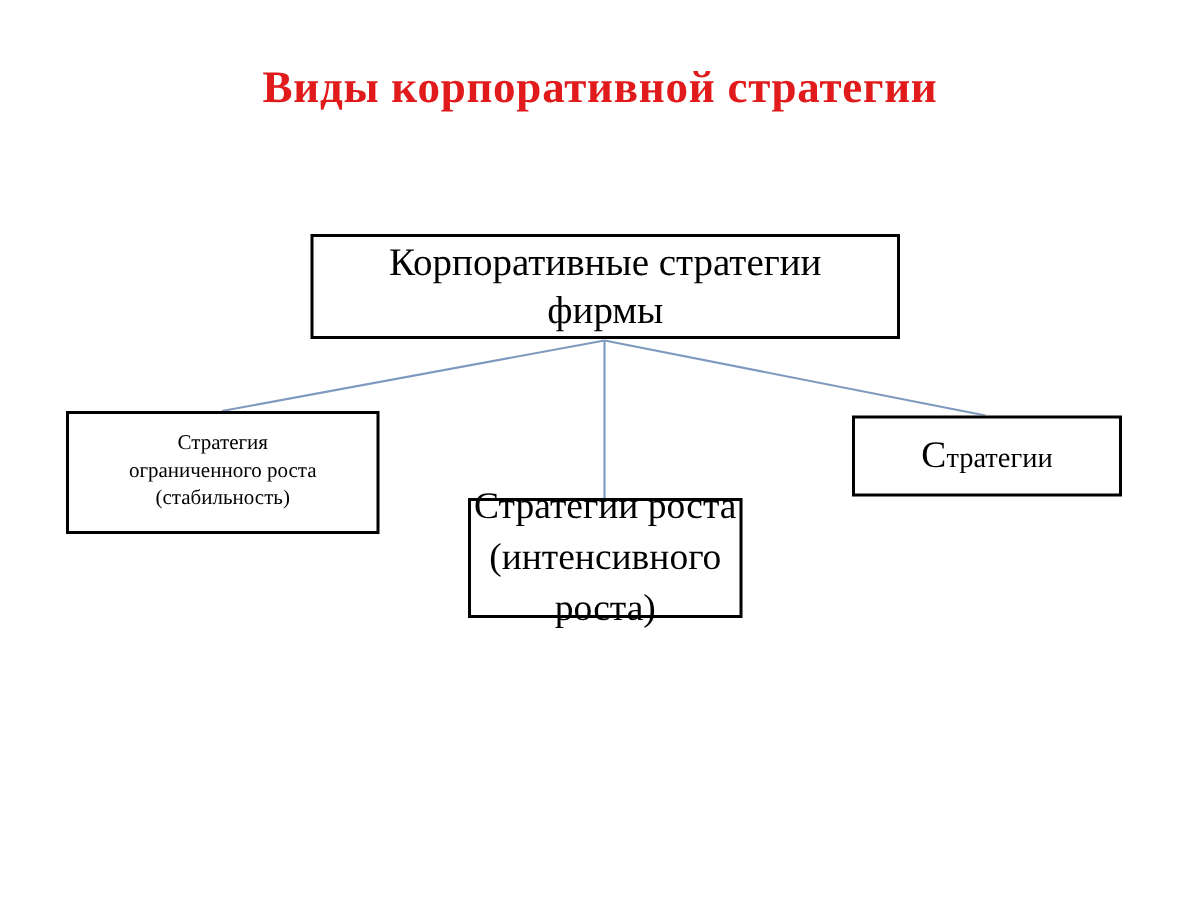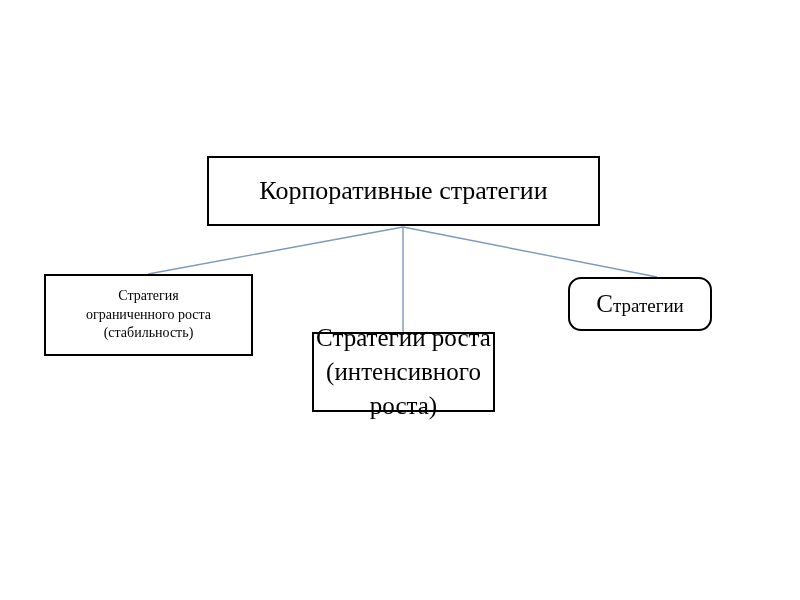--- a/index.html
+++ b/index.html
@@ -61,43 +61,44 @@
     line-height: 1.35;
   }
   .node-middle {
     left: 312px; top: 332px;
     width: 183px; height: 80px;
     font-size: 25px;
     line-height: 1.35;
   }
   .node-right {
     left: 568px; top: 277px;
-    width: 144px; height: 54px;
+    width: 180px; height: 54px;
     font-size: 19px;
     line-height: 1.3;
-    border-radius: 13px;
   }
   .node-right .line:first-child::first-letter {
     font-size: 25px;
   }
 </style>
 </head>
 <body>
 
 <div class="slide">
 
+  <h1 class="title" style="color: rgb(225, 27, 27);">Виды корпоративной стратегии</h1>
 
   <svg class="connectors" width="800" height="600" viewBox="0 0 800 600" xmlns="http://www.w3.org/2000/svg">
     <line x1="403" y1="227" x2="148" y2="274" stroke="#7d99bd"></line>
     <line x1="403" y1="227" x2="403" y2="332" stroke="#7d99bd"></line>
     <line x1="403" y1="227" x2="657" y2="277" stroke="#7d99bd"></line>
   </svg>
 
   <div class="node node-root" style="border-color: rgb(0, 0, 0); background: rgb(255, 255, 255); color: rgb(0, 0, 0);">
     <div class="line">Корпоративные стратегии</div>
+    <div class="line">фирмы</div>
   </div>
 
   <div class="node node-left" style="border-color: rgb(0, 0, 0); background: rgb(255, 255, 255); color: rgb(0, 0, 0);">
     <div class="line">Стратегия</div>
     <div class="line">ограниченного роста</div>
     <div class="line">(стабильность)</div>
   </div>
 
   <div class="node node-middle" style="border-color: rgb(0, 0, 0); background: rgb(255, 255, 255); color: rgb(0, 0, 0);">
     <div class="line">Стратегии роста</div>

